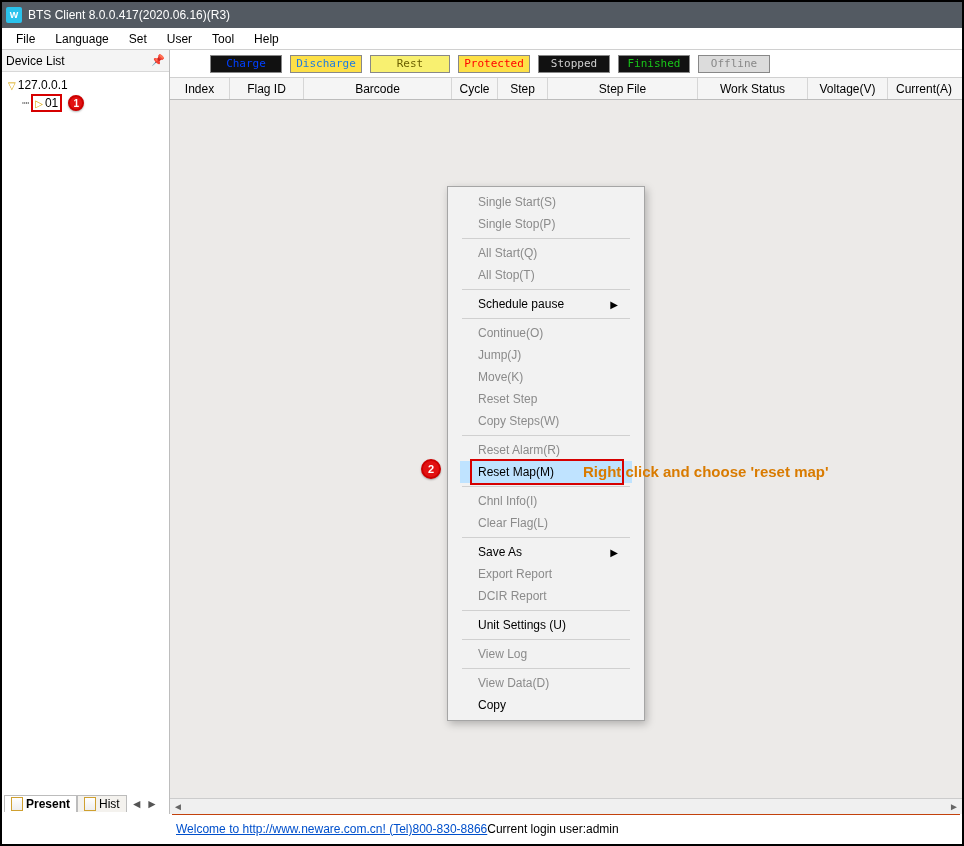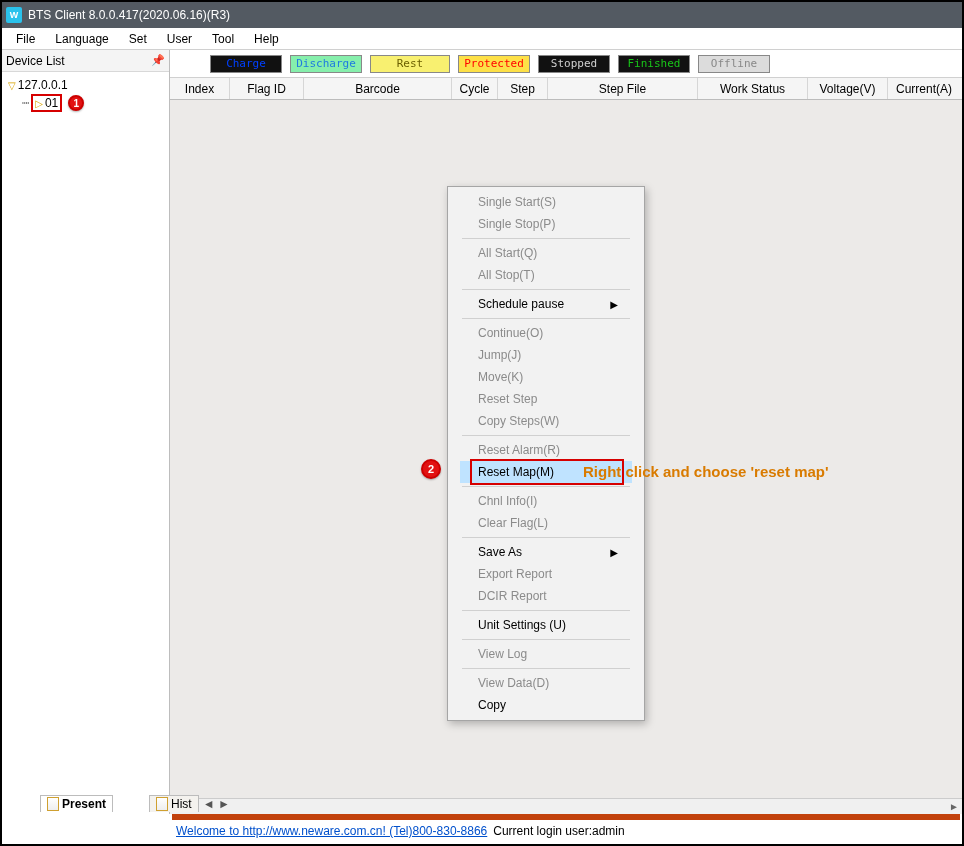--- a/index.html
+++ b/index.html
@@ -22,44 +22,44 @@
 .tree .triangle { color: #d8a400; font-size: 10px; }
 .tree .child { margin-left: 14px; display: flex; align-items: center; gap: 2px; }
 .tree .child .box { border: 2px solid #d60000; background: #fff; padding: 0 2px; display: flex; align-items: center; gap: 2px; }
 .tree .play { color: #d8a400; font-size: 10px; }
 .badge-1 { width: 16px; height: 16px; border: 2px solid #c00; border-radius: 50%; background: #e21212; color: #fff; font-weight: bold; font-size: 10px; display: flex; align-items: center; justify-content: center; margin-left: 4px; box-shadow: 0 1px 2px rgba(0,0,0,.3); }
 
 .content { flex: 1; display: flex; flex-direction: column; }
 .status-row { height: 28px; background: #fff; border-bottom: 1px solid #d0d0d0; display: flex; align-items: center; gap: 8px; padding-left: 40px; }
 .pill { width: 72px; height: 18px; border: 1px solid #888; display: flex; align-items: center; justify-content: center; font-family: monospace; font-size: 11px; }
 .p-charge { background: #111; color: #0040ff; }
-.p-discharge { background: #86efac; color: #1f7be0; }
+.p-discharge { background: #fde047; color: #1f7be0; }
 .p-rest { background: #f8f070; color: #6b5f00; width: 80px; }
 .p-protected { background: #fde047; color: #ff0000; }
 .p-stopped { background: #111; color: #d0d0d0; }
 .p-finished { background: #111; color: #19c519; }
 .p-offline { background: #dcdcdc; color: #888; }
 
 .table-head { height: 22px; background: #f5f5f5; border-bottom: 1px solid #bcbcbc; display: flex; font-family: monospace; font-size: 12px; }
 .table-head div { border-right: 1px solid #d6d6d6; display: flex; align-items: center; justify-content: center; }
 .col-index { width: 60px; } .col-chnl { width: 74px; } .col-barcode { width: 148px; }
 .col-cycle { width: 46px; } .col-step { width: 50px; text-align: right; } .col-stepfile { width: 150px; }
 .col-work { width: 110px; } .col-volt { width: 80px; } .col-curr { width: 72px; border-right:none !important;}
 
 .grid-area { flex: 1; background: #eceae8; position: relative; }
 .scroll-h { position: absolute; bottom: 0; left: 0; right: 0; height: 16px; background: #f0f0f0; border-top: 1px solid #ccc; display: flex; align-items: center; }
 .scroll-h .arrow { width: 16px; height: 16px; display: flex; align-items: center; justify-content: center; color: #666; font-size: 10px; }
 
 .bottom-tabs { position: absolute; left: 2px; bottom: 32px; display: flex; align-items: center; gap: 0; }
-.tab { background: #f4f2ee; border: 1px solid #bcbcbc; border-bottom: none; padding: 1px 6px; display: flex; align-items: center; gap: 3px; font-family: monospace; font-size: 12px; margin-left: 36px; }
+.tab { background: #f4f2ee; border: 1px solid #bcbcbc; border-bottom: none; padding: 1px 6px; display: flex; align-items: center; gap: 3px; font-family: monospace; font-size: 12px; }
 .tab.active { background: #fff; font-weight: bold; }
 .tab .doc-icon { width: 12px; height: 14px; background: linear-gradient(#fff,#eee); border: 1px solid #cfa030; position: relative; }
 .tab-arrows { display: flex; padding-left: 4px; gap: 2px; color: #555; }
 
-.statusbar { position: absolute; left: 170px; right: 2px; bottom: 2px; height: 28px; background: #fff; display: flex; align-items: center; border-top: 6px solid #c2410c; padding-left: 4px; gap: 6px; font-size: 12px; }
+.statusbar { position: absolute; left: 170px; right: 2px; bottom: 2px; height: 28px; background: #fff; display: flex; align-items: center; border-top: 1px solid #c2410c; padding-left: 4px; font-size: 12px; }
 .statusbar a { color: #0050cc; text-decoration: underline; }
 
 .ctx-menu { position: absolute; left: 445px; top: 184px; width: 198px; background: #f2f2f2; border: 1px solid #a5a5a5; box-shadow: 2px 3px 8px rgba(0,0,0,.25); padding: 4px 12px; }
 .ctx-menu .mi { padding: 4px 14px 4px 18px; color: #8b8b8b; display: flex; align-items: center; justify-content: space-between; }
 .ctx-menu .mi.enabled { color: #000; }
 .ctx-menu .mi .arrow { color: #000; font-size: 10px; }
 .ctx-menu .sep { height: 1px; background: #d0d0d0; margin: 3px 2px; }
 .ctx-menu .mi.highlight { background: #bfe3ff; color: #000; }
 .ctx-reset-wrap { position: relative; }
 .ctx-reset-box { position: absolute; left: 10px; right: 8px; top: -2px; bottom: -2px; border: 2px solid #d60000; pointer-events: none; }

